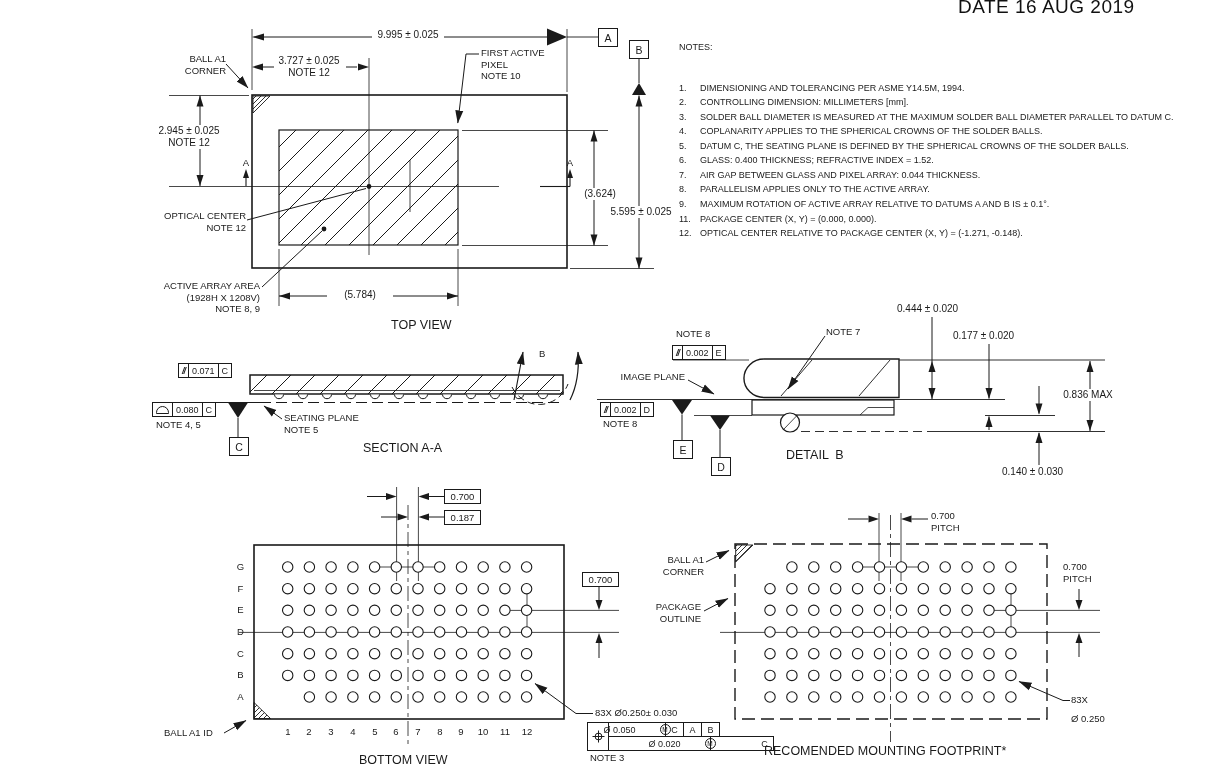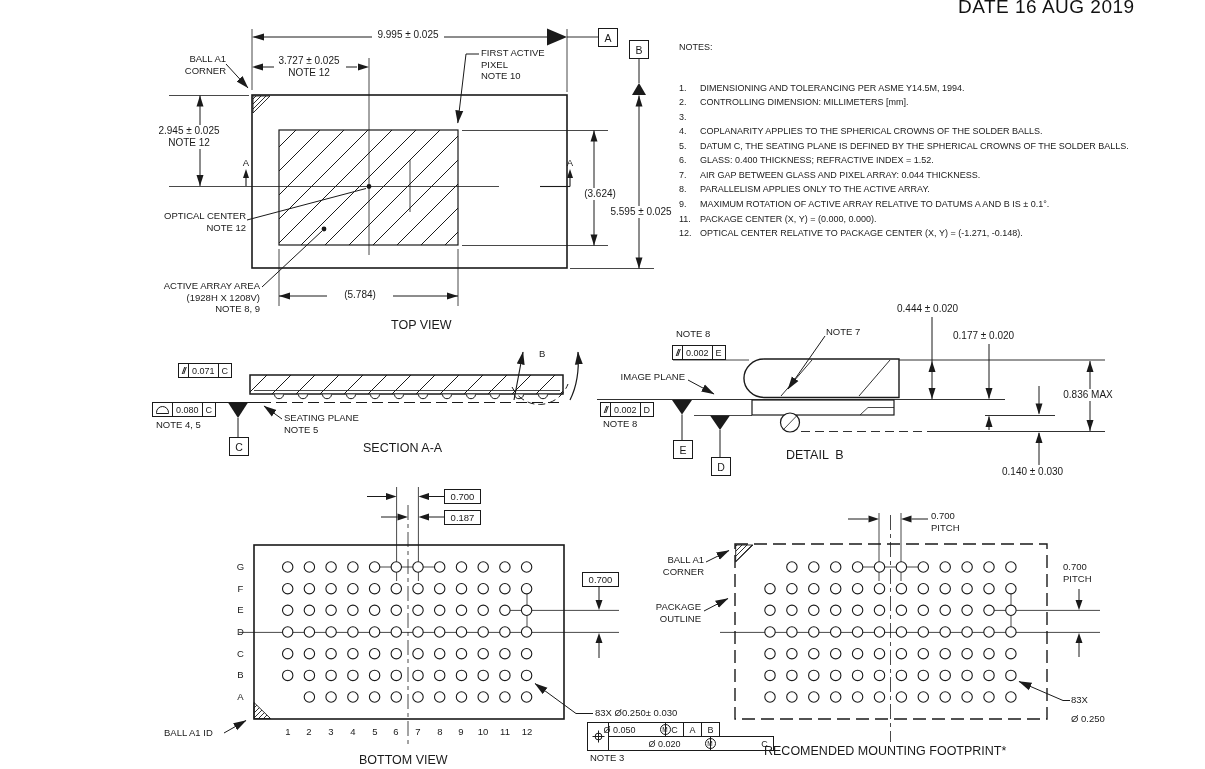--- a/index.html
+++ b/index.html
@@ -406,20 +406,21 @@
         <div class="note-row">
           <span class="nnum">1.</span>
           <span>DIMENSIONING AND TOLERANCING PER ASME Y14.5M, 1994.</span>
         </div>
         <div class="note-row">
           <span class="nnum">2.</span>
           <span>CONTROLLING DIMENSION: MILLIMETERS [mm].</span>
         </div>
         <div class="note-row">
           <span class="nnum">3.</span>
+          <span>SOLDER BALL DIAMETER IS MEASURED AT THE MAXIMUM SOLDER BALL DIAMETER PARALLEL TO DATUM C.</span>
         </div>
         <div class="note-row">
           <span class="nnum">4.</span>
           <span>COPLANARITY APPLIES TO THE SPHERICAL CROWNS OF THE SOLDER BALLS.</span>
         </div>
         <div class="note-row">
           <span class="nnum">5.</span>
           <span>DATUM C, THE SEATING PLANE IS DEFINED BY THE SPHERICAL CROWNS OF THE SOLDER BALLS.</span>
         </div>
         <div class="note-row">

